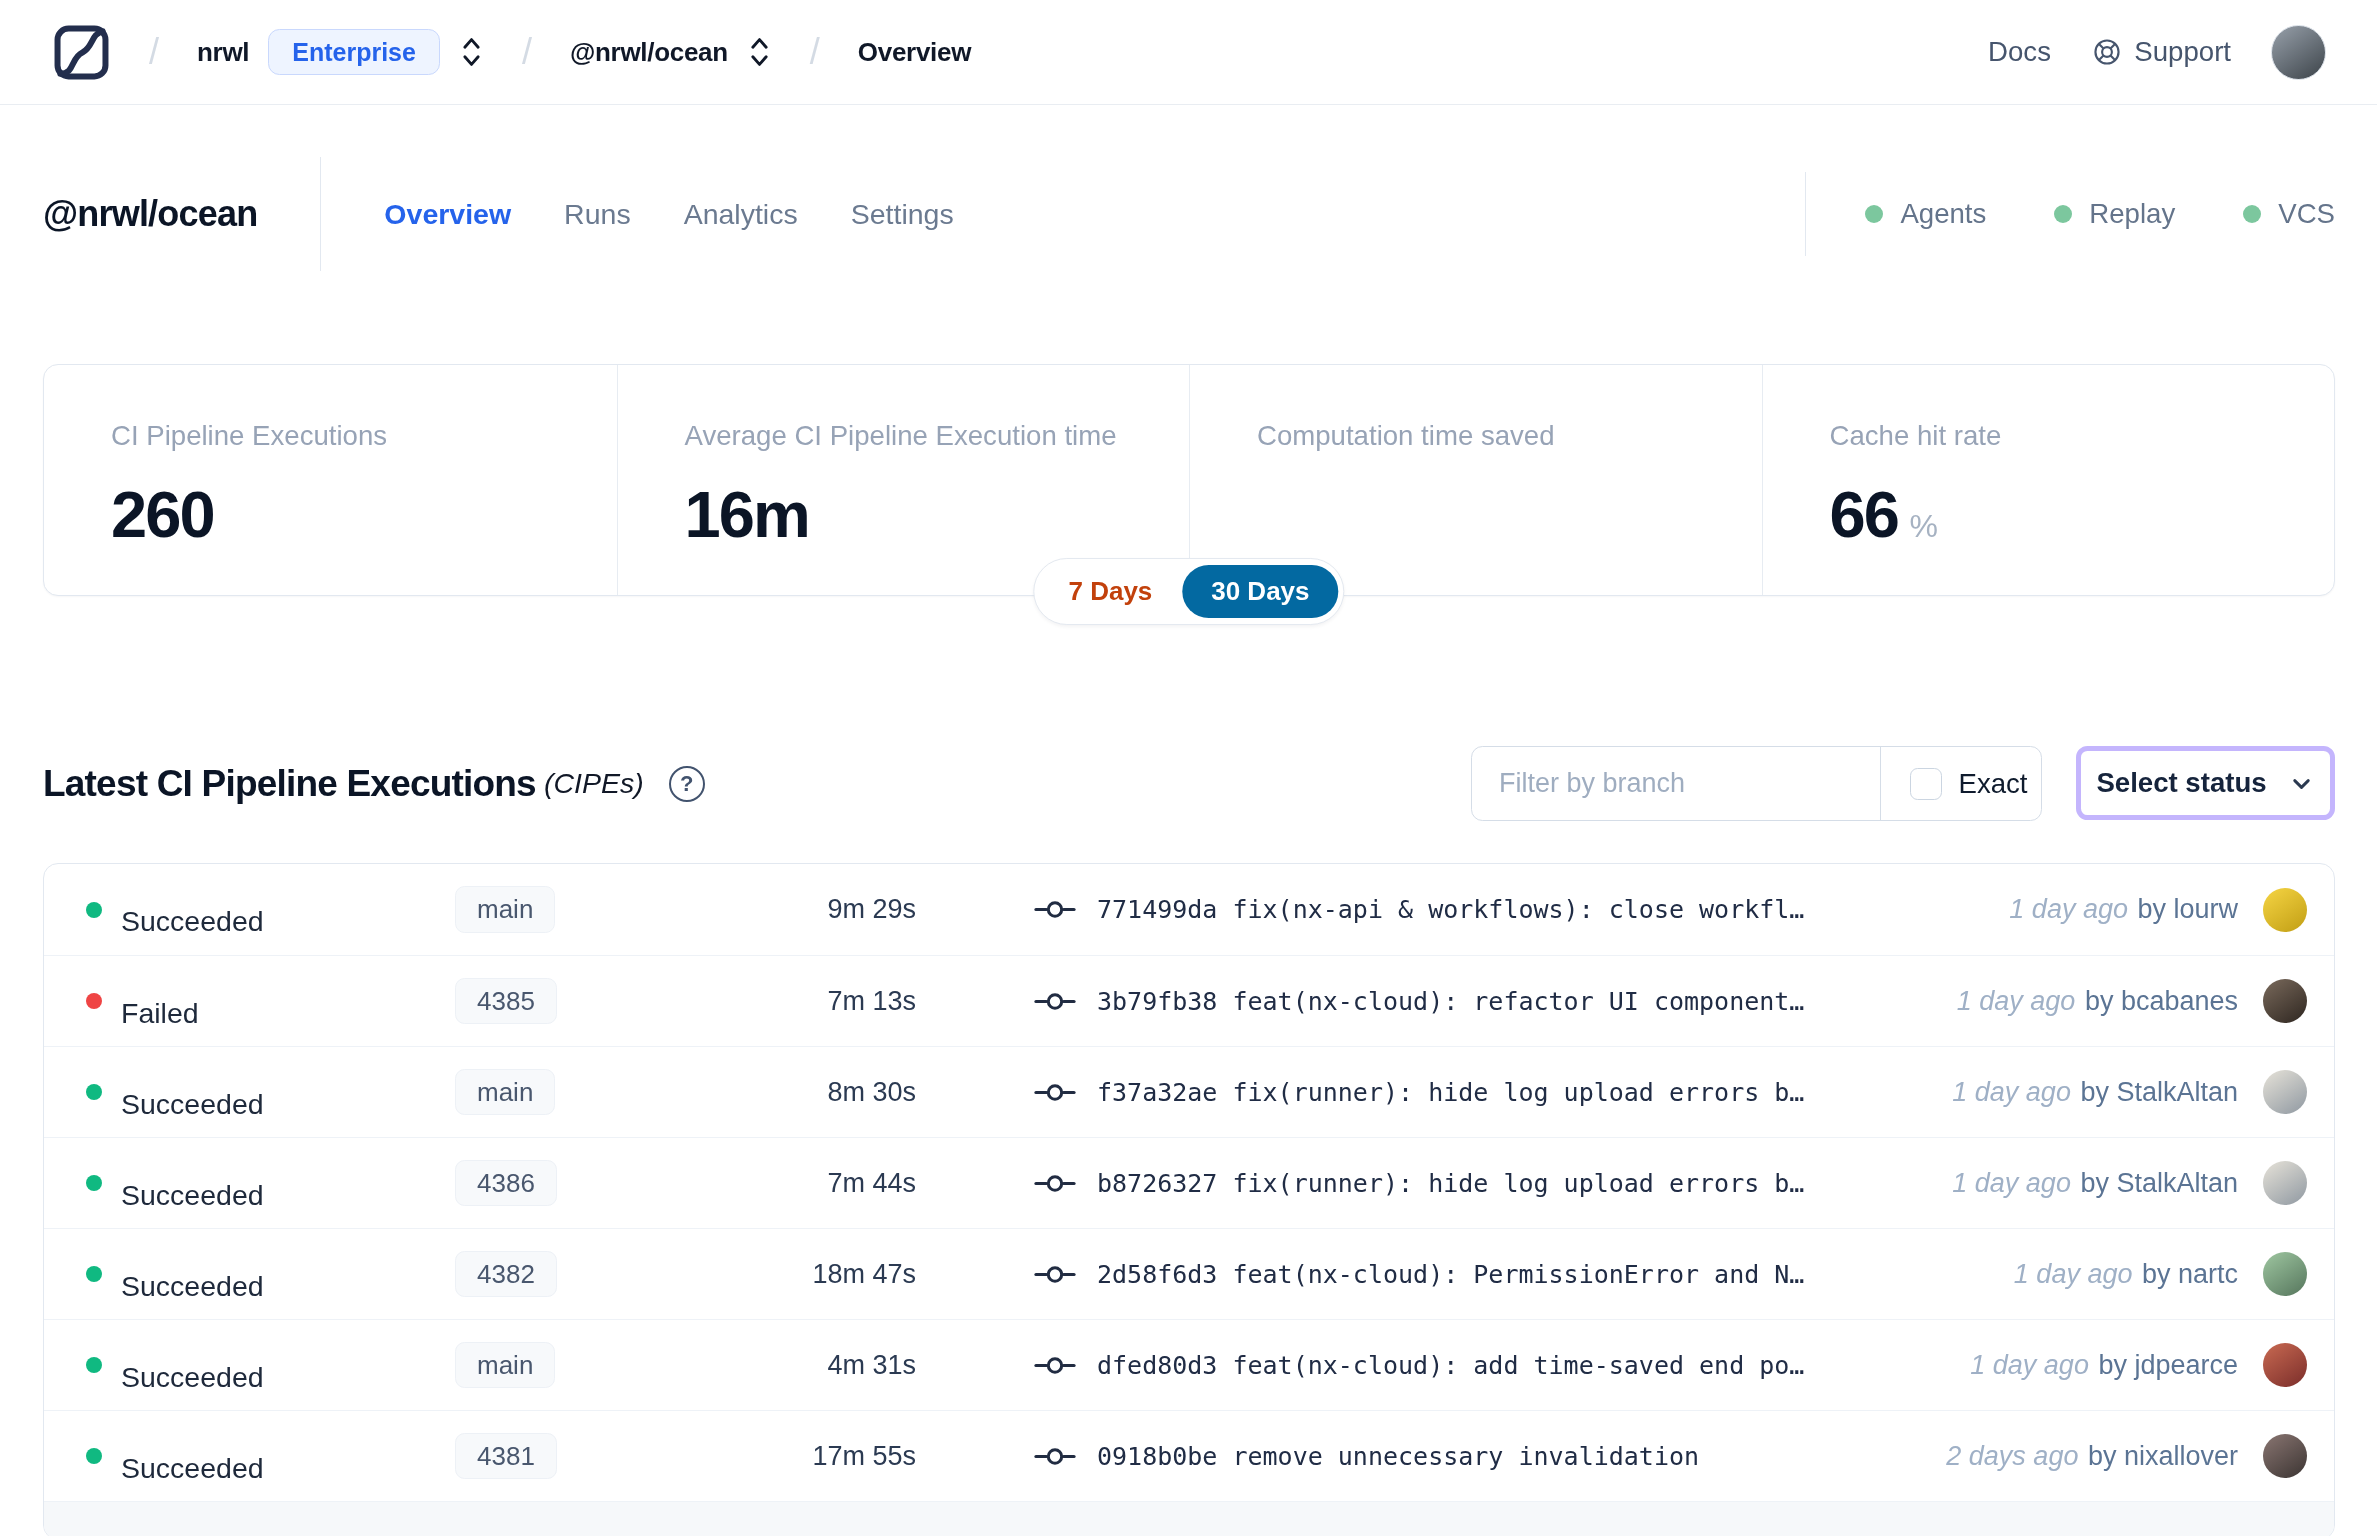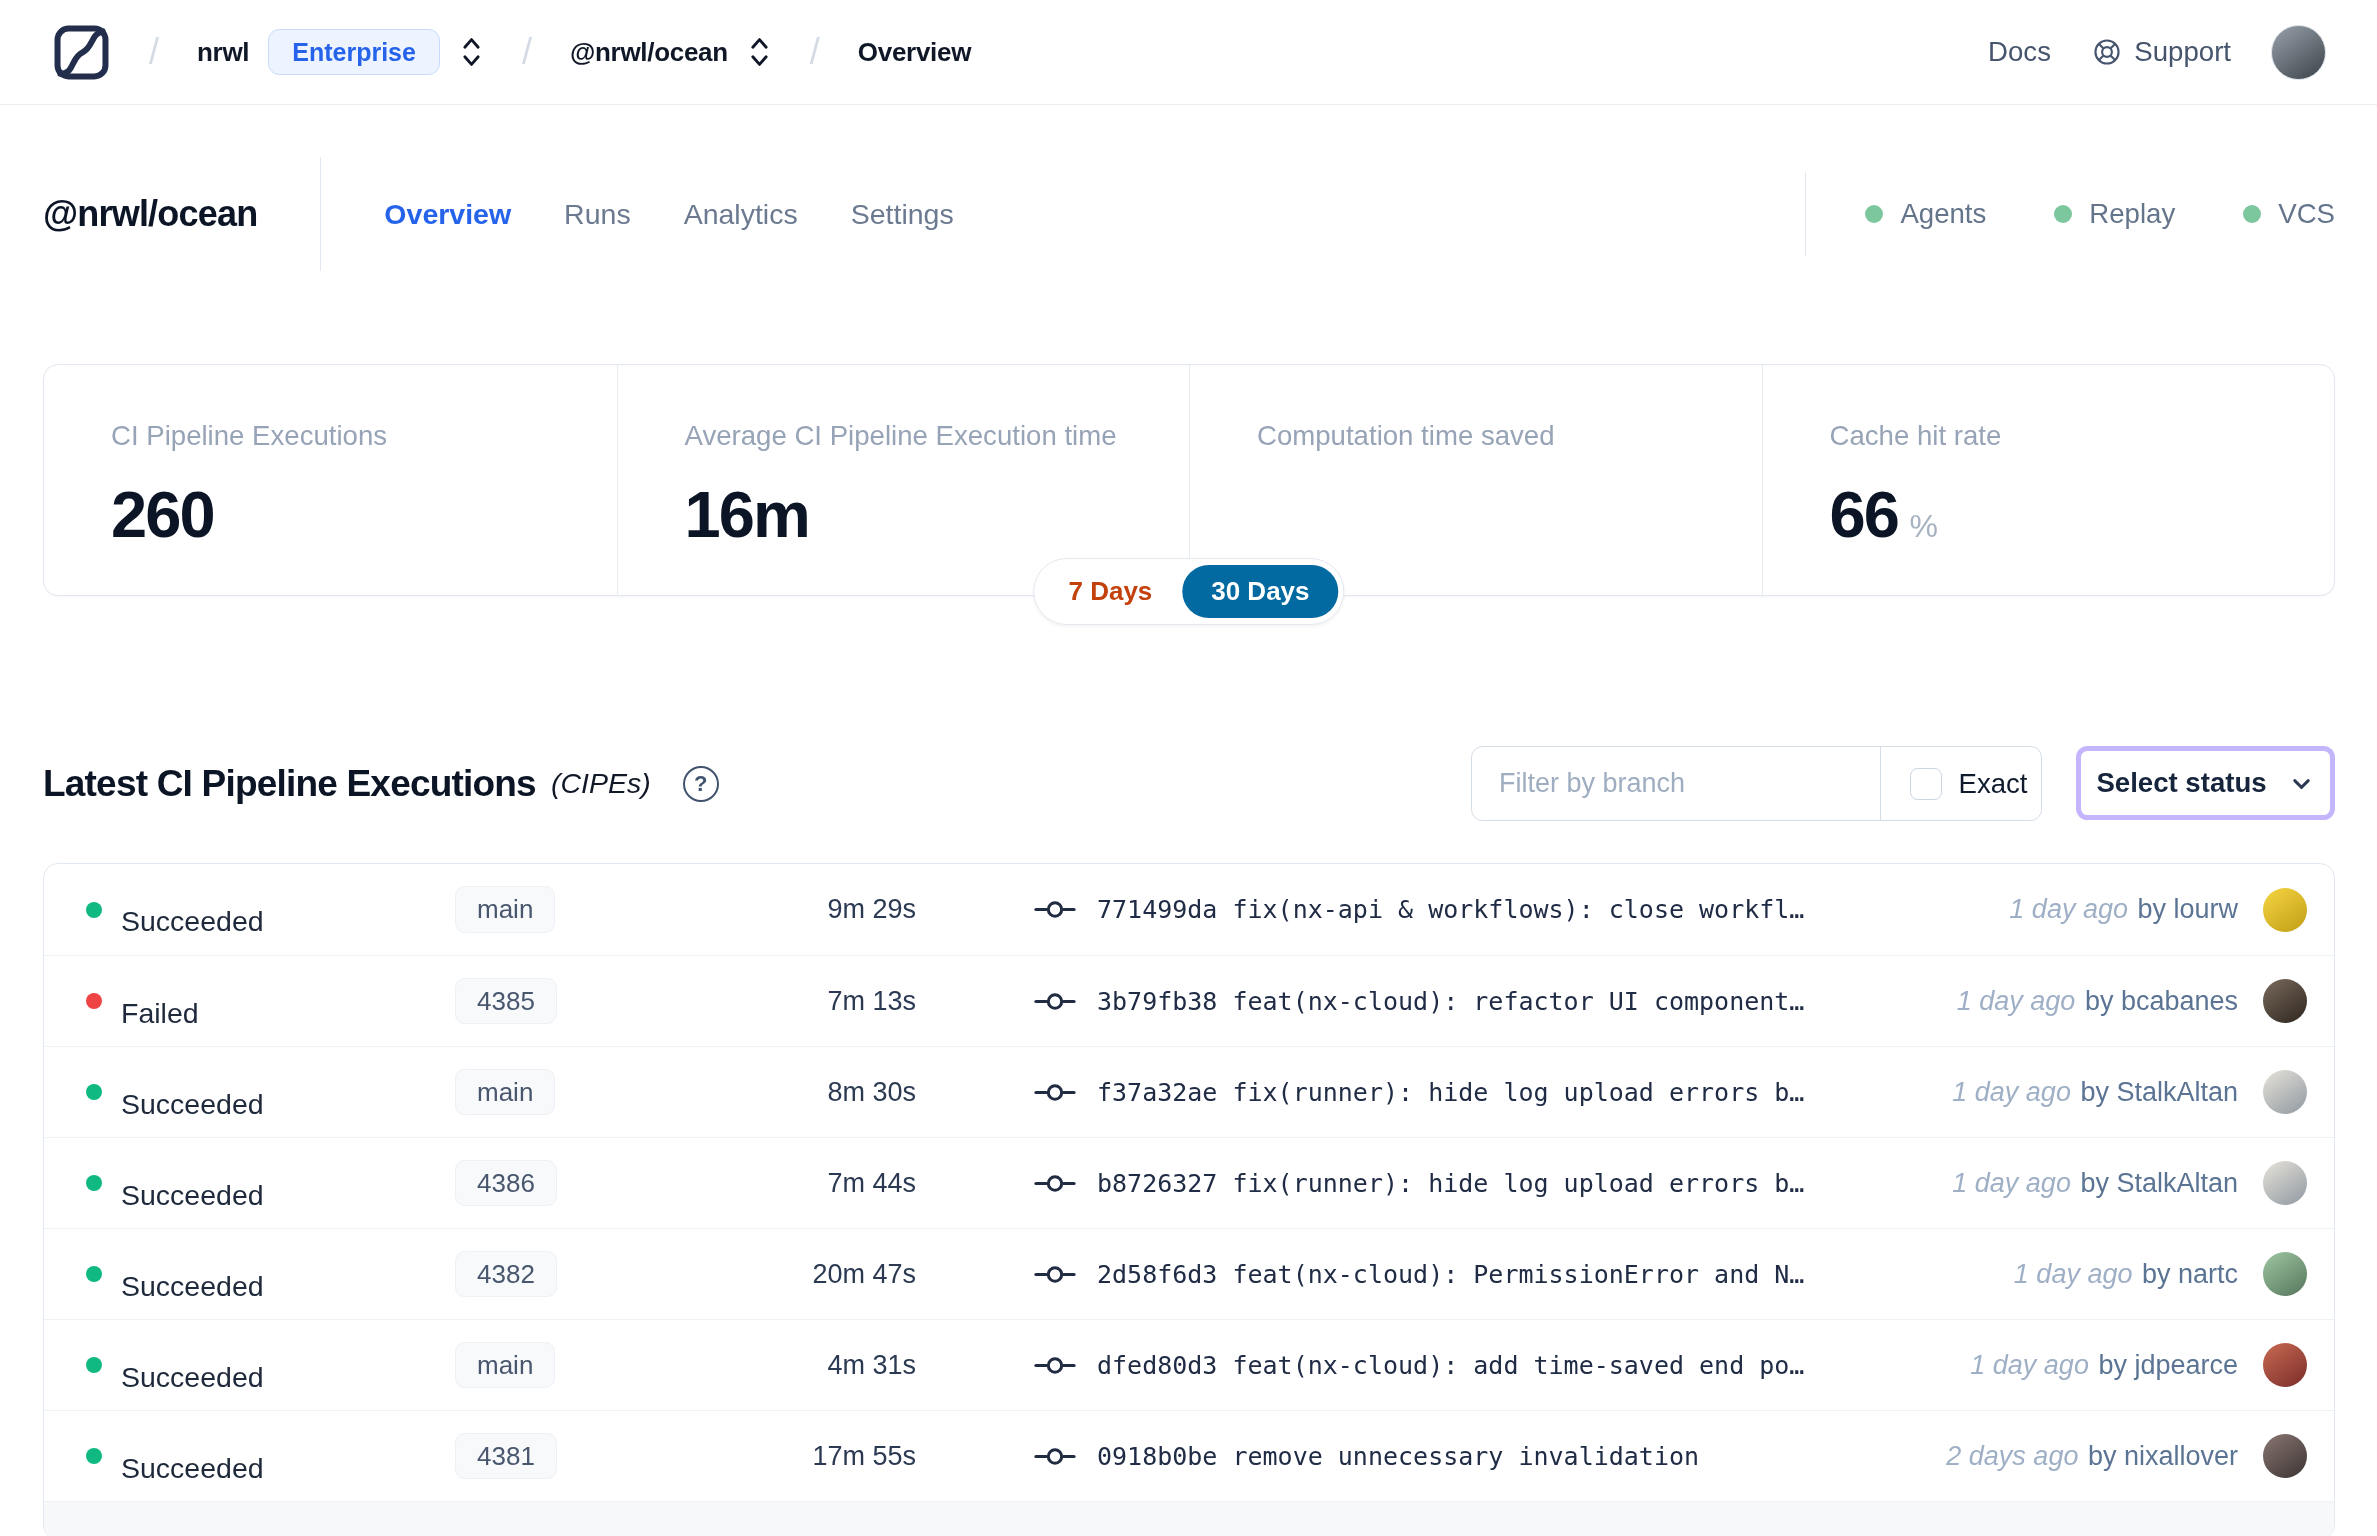--- a/index.html
+++ b/index.html
@@ -51,21 +51,21 @@
 
   .range-toggle { position:absolute; left:50%; bottom:-30px; transform:translateX(-50%);
     display:flex; align-items:center; gap:1.9px; background:#fff; border:1px solid #e4e9f0;
     border-radius:950px; padding:5.7px; box-shadow:0 1.9px 3.8px rgba(15,23,42,.05); }
   .range-opt { font-size:26px; font-weight:600; color:#c2410c; padding:11.4px 28.5px;
     border-radius:950px; cursor:pointer; white-space:nowrap; }
   .range-opt.selected { color:#fff; }
 
   
   .cipe-head { margin:150px 43px 0; display:flex; align-items:center; }
-  .cipe-title-wrap { display:flex; align-items:center; gap:15px;text-align:center; }
+  .cipe-title-wrap { display:flex; align-items:center; gap:8px;text-align:center; }
   .cipe-title { font-size:37px; font-weight:700; letter-spacing:-0.8px; color:#0b1526; }
   .cipe-suffix { font-size:28.5px; font-style:italic; font-weight:500; color:#111827; }
   .help { width:36px; height:36px; border:2.4px solid #42536e; border-radius:50%;
     display:flex; align-items:center; justify-content:center; font-size:22px;
     font-weight:700; color:#42536e; margin-left:17px; cursor:pointer; }
   .cipe-controls { margin-left:auto; display:flex; align-items:stretch; gap:34px; }
   .filter-group { display:flex; width:571px; height:75px; border:1px solid #d5dde7;
     border-radius:11.4px; background:#fff; overflow:hidden; }
   .filter-input { flex:1; border:none; outline:none; padding:0 27px; font-size:27px;
     font-family:"Liberation Sans", sans-serif; color:#101828; background:transparent; }
@@ -299,21 +299,21 @@
     <span class="row-right">
       <span class="time-ago">1 day ago</span>
       <span class="author">by StalkAltan</span>
       <span class="avatar row-av" style="background: linear-gradient(145deg, rgb(231, 227, 217), rgb(143, 152, 161));"></span>
     </span>
   </div>
     <div class="row">
     <span class="status-dot" style="background: rgb(16, 185, 129);"></span>
     <span class="status-text">Succeeded</span>
     <span class="branch-col"><span class="branch-badge">4382</span></span>
-    <span class="duration">20m 47s</span>
+    <span class="duration">18m 47s</span>
     <span class="commit">
       <svg class="commit-icon" viewBox="0 0 44 28" fill="none">
         <line x1="2" y1="14" x2="13" y2="14" stroke="#212c42" stroke-width="3.2" stroke-linecap="round"></line>
         <circle cx="22" cy="14" r="7" stroke="#212c42" stroke-width="3.2"></circle>
         <line x1="31" y1="14" x2="42" y2="14" stroke="#212c42" stroke-width="3.2" stroke-linecap="round"></line>
       </svg>
       <span class="commit-text">2d58f6d3 feat(nx-cloud): PermissionError and N…</span>
     </span>
     <span class="row-right">
       <span class="time-ago">1 day ago</span>

